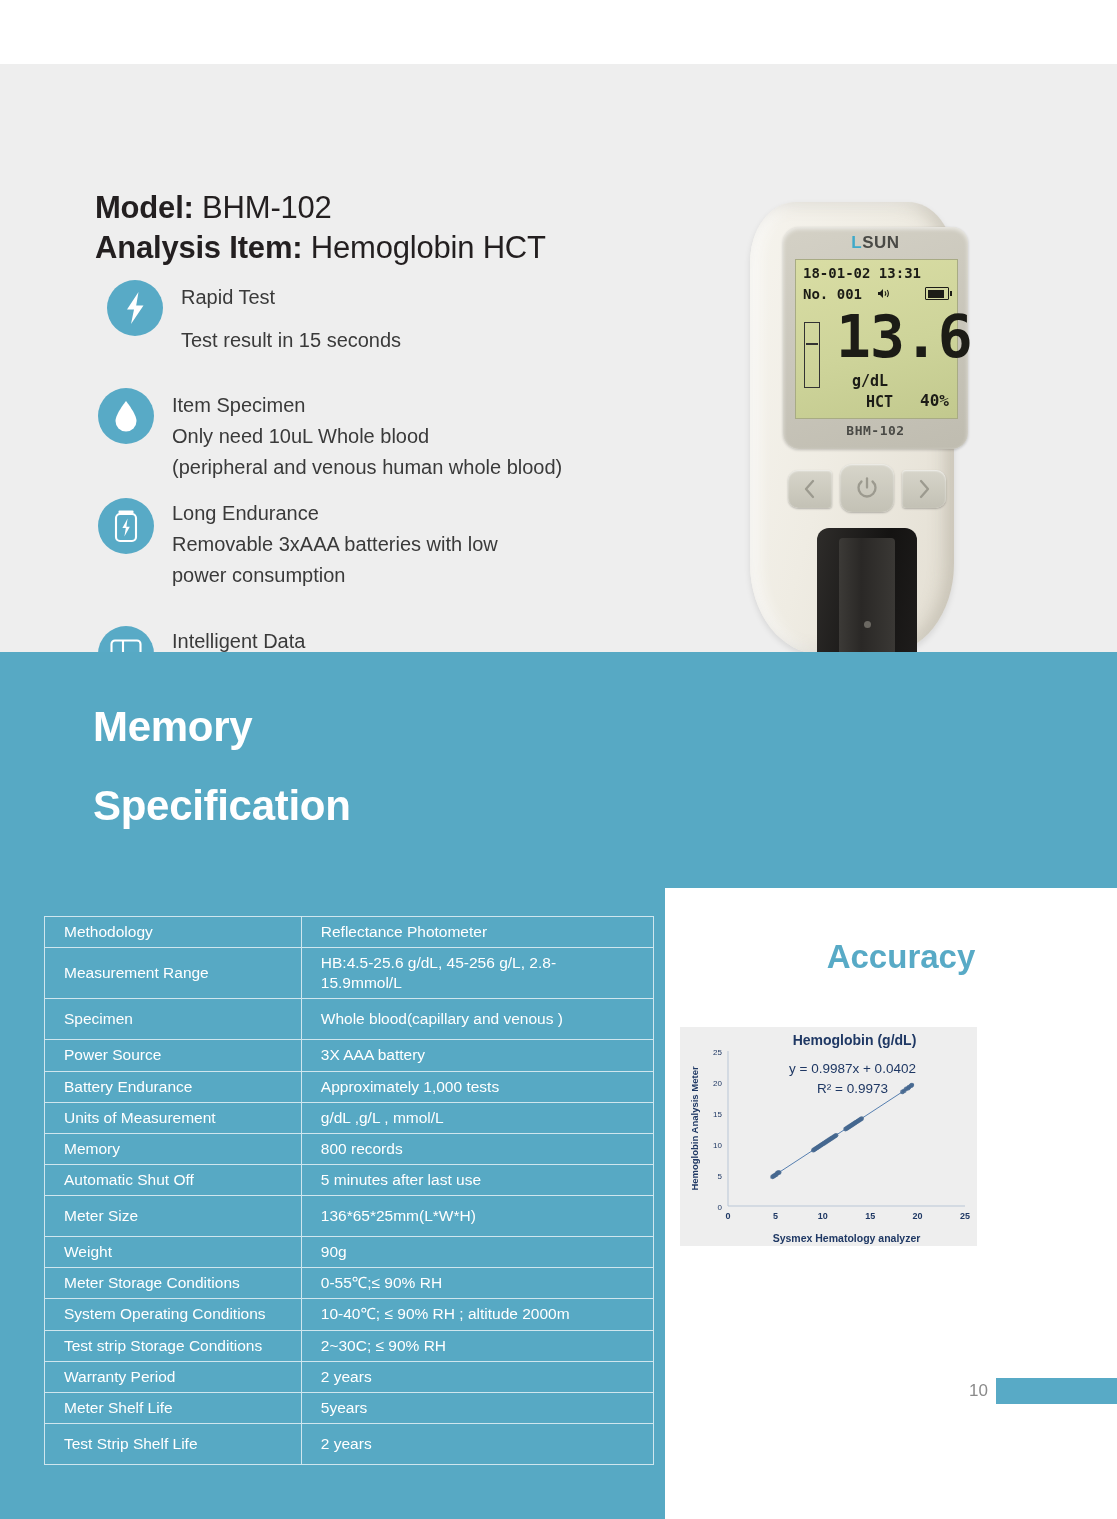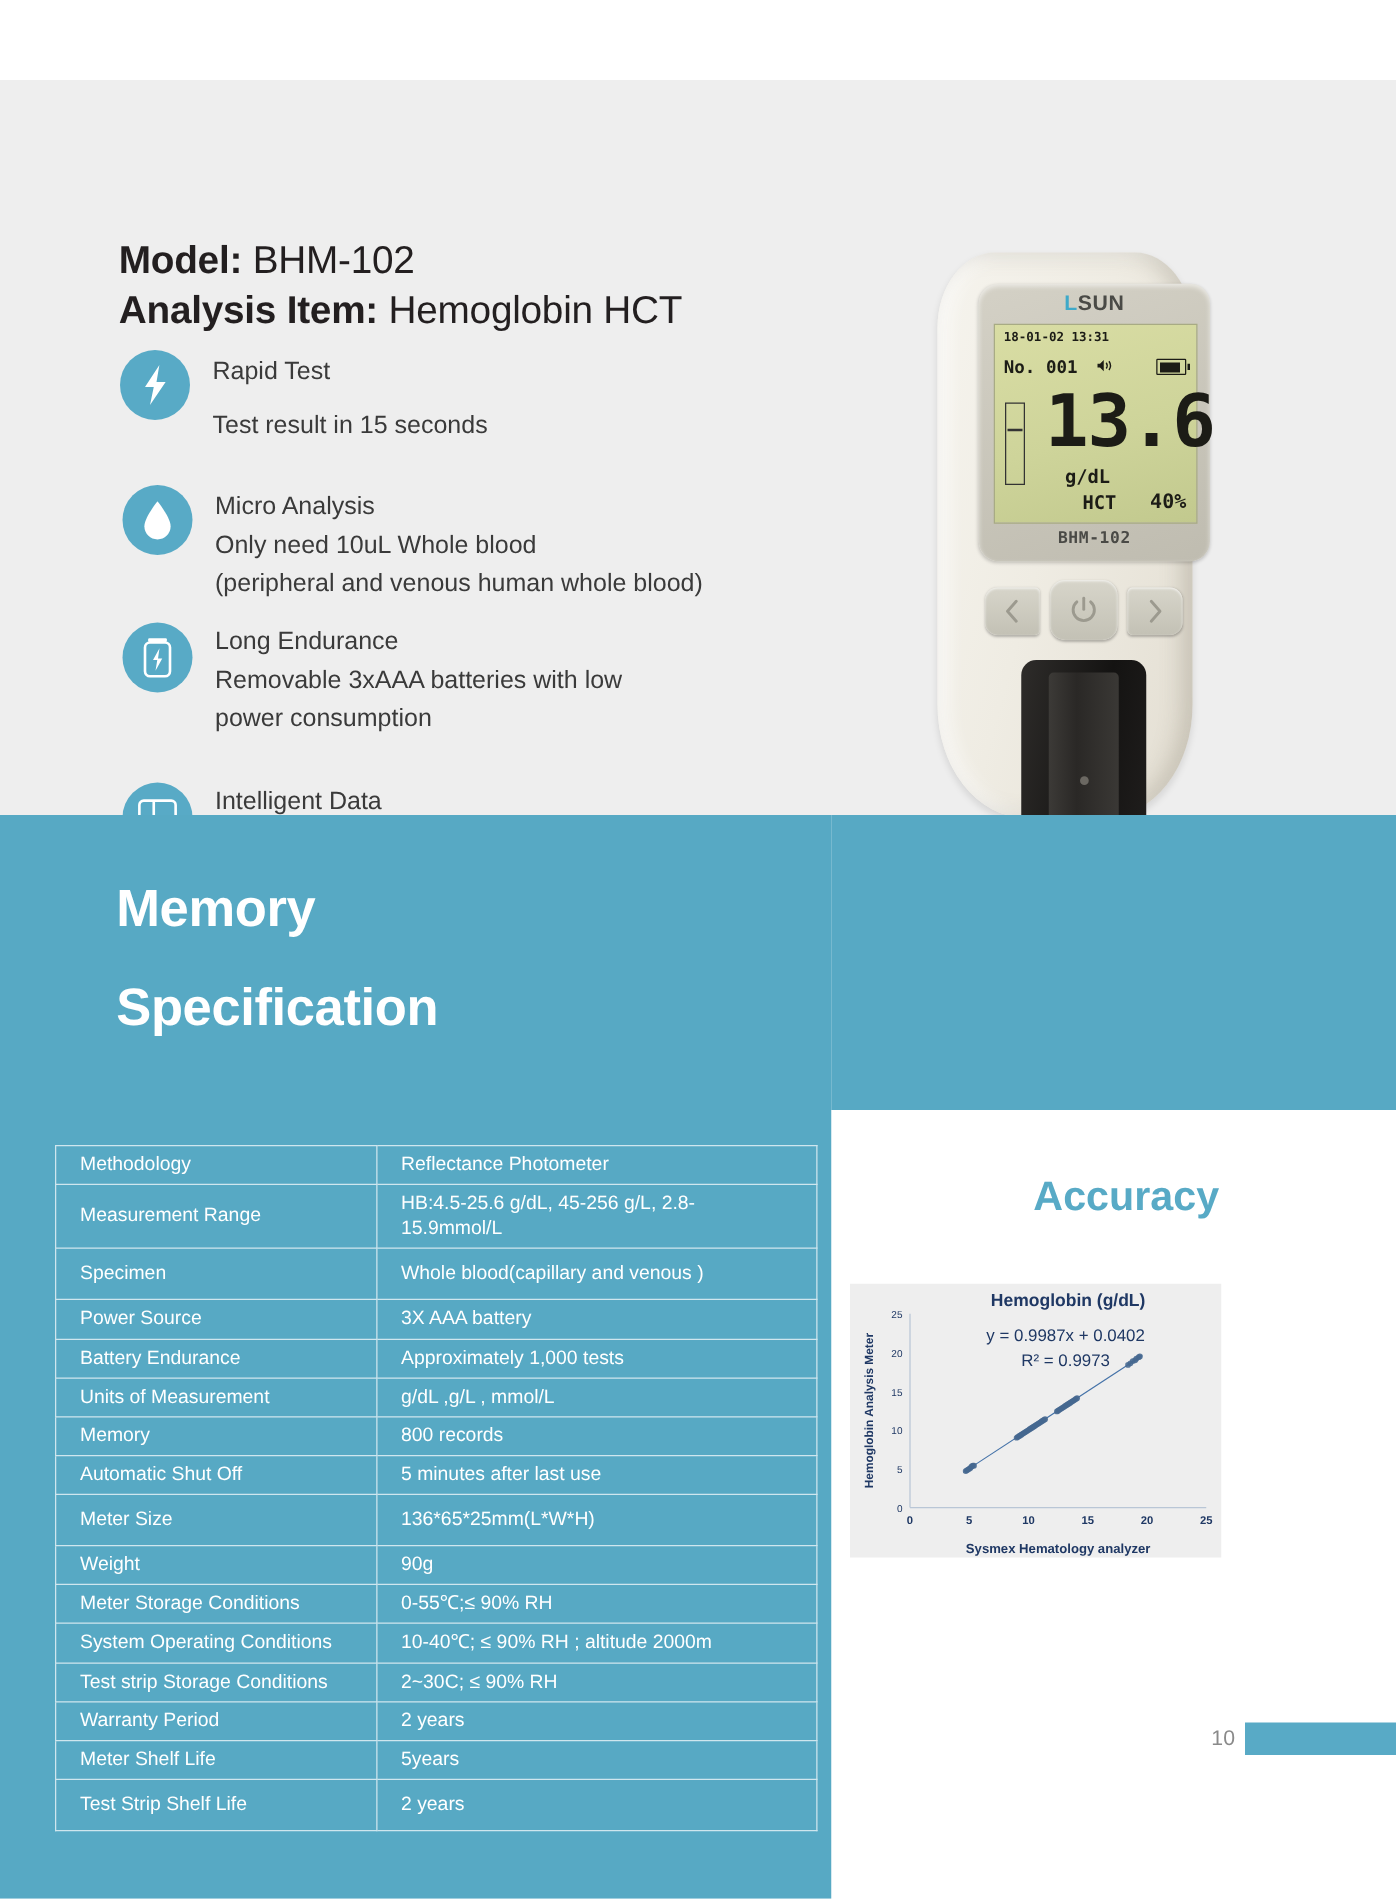--- a/index.html
+++ b/index.html
@@ -109,21 +109,21 @@
     position: absolute;
     left: 12px; top: 32px;
     width: 161px; height: 158px;
     background: linear-gradient(165deg,#d9dda4 0%,#ced49a 55%,#c2c98e 100%);
     border: 1px solid #a8ab84;
     font-family: "DejaVu Sans Mono", monospace;
     color: #1c1c16;
   }
   .lcd-row1 {
     position: absolute; left: 7px; top: 5px;
-    font-size: 10px; letter-spacing: 0px; font-weight: bold;
+    font-size: 14px; letter-spacing: 0px; font-weight: bold;
   }
   .lcd-row2 {
     position: absolute; left: 7px; top: 26px;
     font-size: 14px; font-weight: bold;
     display: flex; align-items: center; gap: 15px;
   }
   .lcd-batt {
     position: absolute; right: 8px; top: 27px;
     width: 22px; height: 11px;
     border: 1.6px solid #1c1c16; border-radius: 1px;
@@ -291,40 +291,40 @@
       <span class="hdr-value">BHM-102</span>
     </div>
     <div class="hdr-line">
       <span class="hdr-label">Analysis Item:</span>
       <span class="hdr-value">Hemoglobin HCT</span>
     </div>
   </div>
 
   <div id="features">
 
-    <div class="feature" style="left:0px; top:0px;justify-content:space-between;">
+    <div class="feature" style="left:11px; top:0px;justify-content:space-between;">
       <span class="feat-icon">
         <svg width="30" height="34" viewBox="0 0 30 34" aria-hidden="true">
           <path d="M18.5 1 L7 18.5 H14 L11 33 L23.5 14.5 H16.2 Z" fill="#ffffff"></path>
         </svg>
       </span>
       <span class="feat-text">
         <span class="feat-title" style="display:block;">Rapid Test</span>
         <span class="feat-sub" style="display:block; margin-top:12px;">Test result in 15 seconds</span>
       </span>
     </div>
 
     <div class="feature" style="left:2px; top:108px;">
       <span class="feat-icon">
         <svg width="26" height="32" viewBox="0 0 26 32" aria-hidden="true">
           <path d="M13 1 C13 1 2.5 14 2.5 21 A10.5 10.5 0 0 0 23.5 21 C23.5 14 13 1 13 1 Z" fill="#ffffff"></path>
         </svg>
       </span>
       <span class="feat-text">
-        <span class="feat-title" style="display:block;">Micro Analysis</span>
+        <span class="feat-title" style="display:block;">Item Specimen</span>
         <span class="feat-sub" style="display:block;">Only need 10uL Whole blood</span>
         <span class="feat-sub" style="display:block;">(peripheral and venous human whole blood)</span>
       </span>
     </div>
 
     <div class="feature" style="left:2px; top:218px;">
       <span class="feat-icon">
         <svg width="26" height="34" viewBox="0 0 26 34" aria-hidden="true">
           <rect x="5.5" y="1.5" width="15" height="3" rx="1" fill="#ffffff"></rect>
           <rect x="3" y="5" width="20" height="27" rx="4" fill="none" stroke="#ffffff" stroke-width="2.1"></rect>

